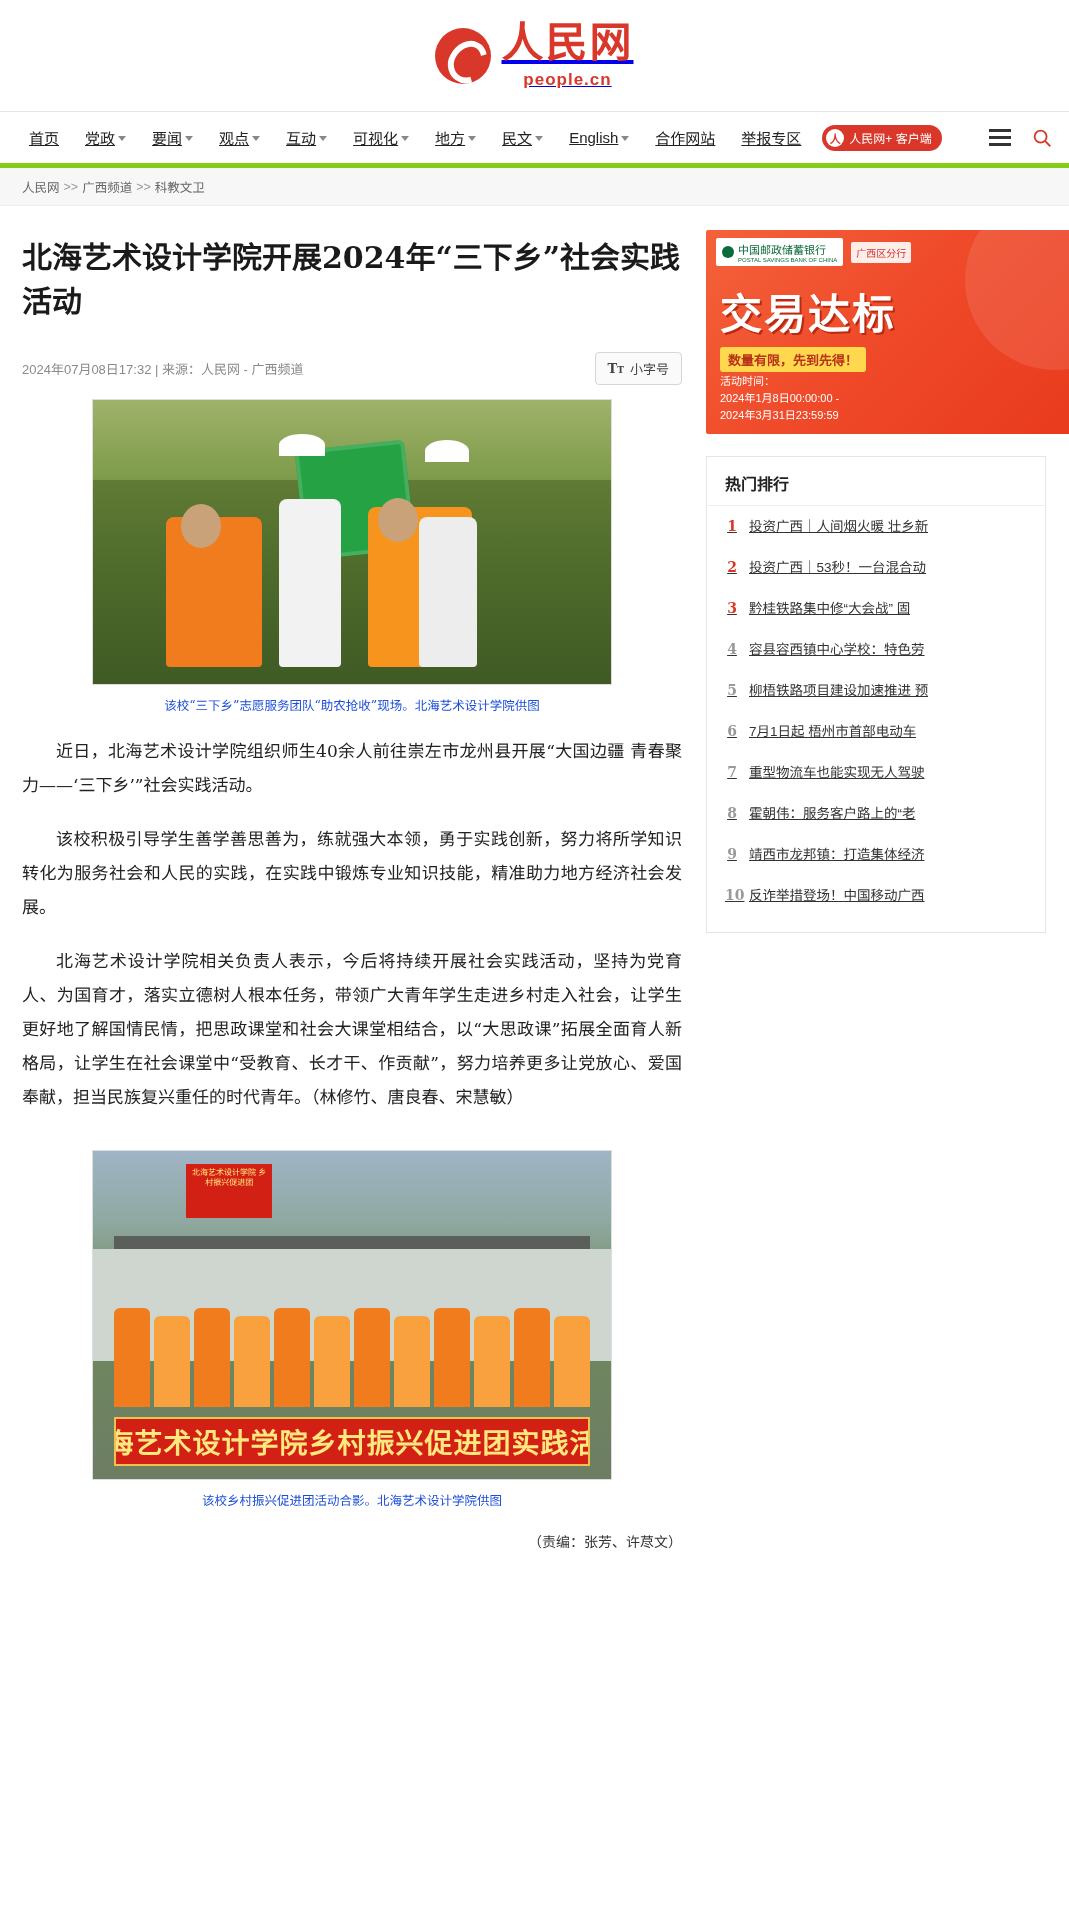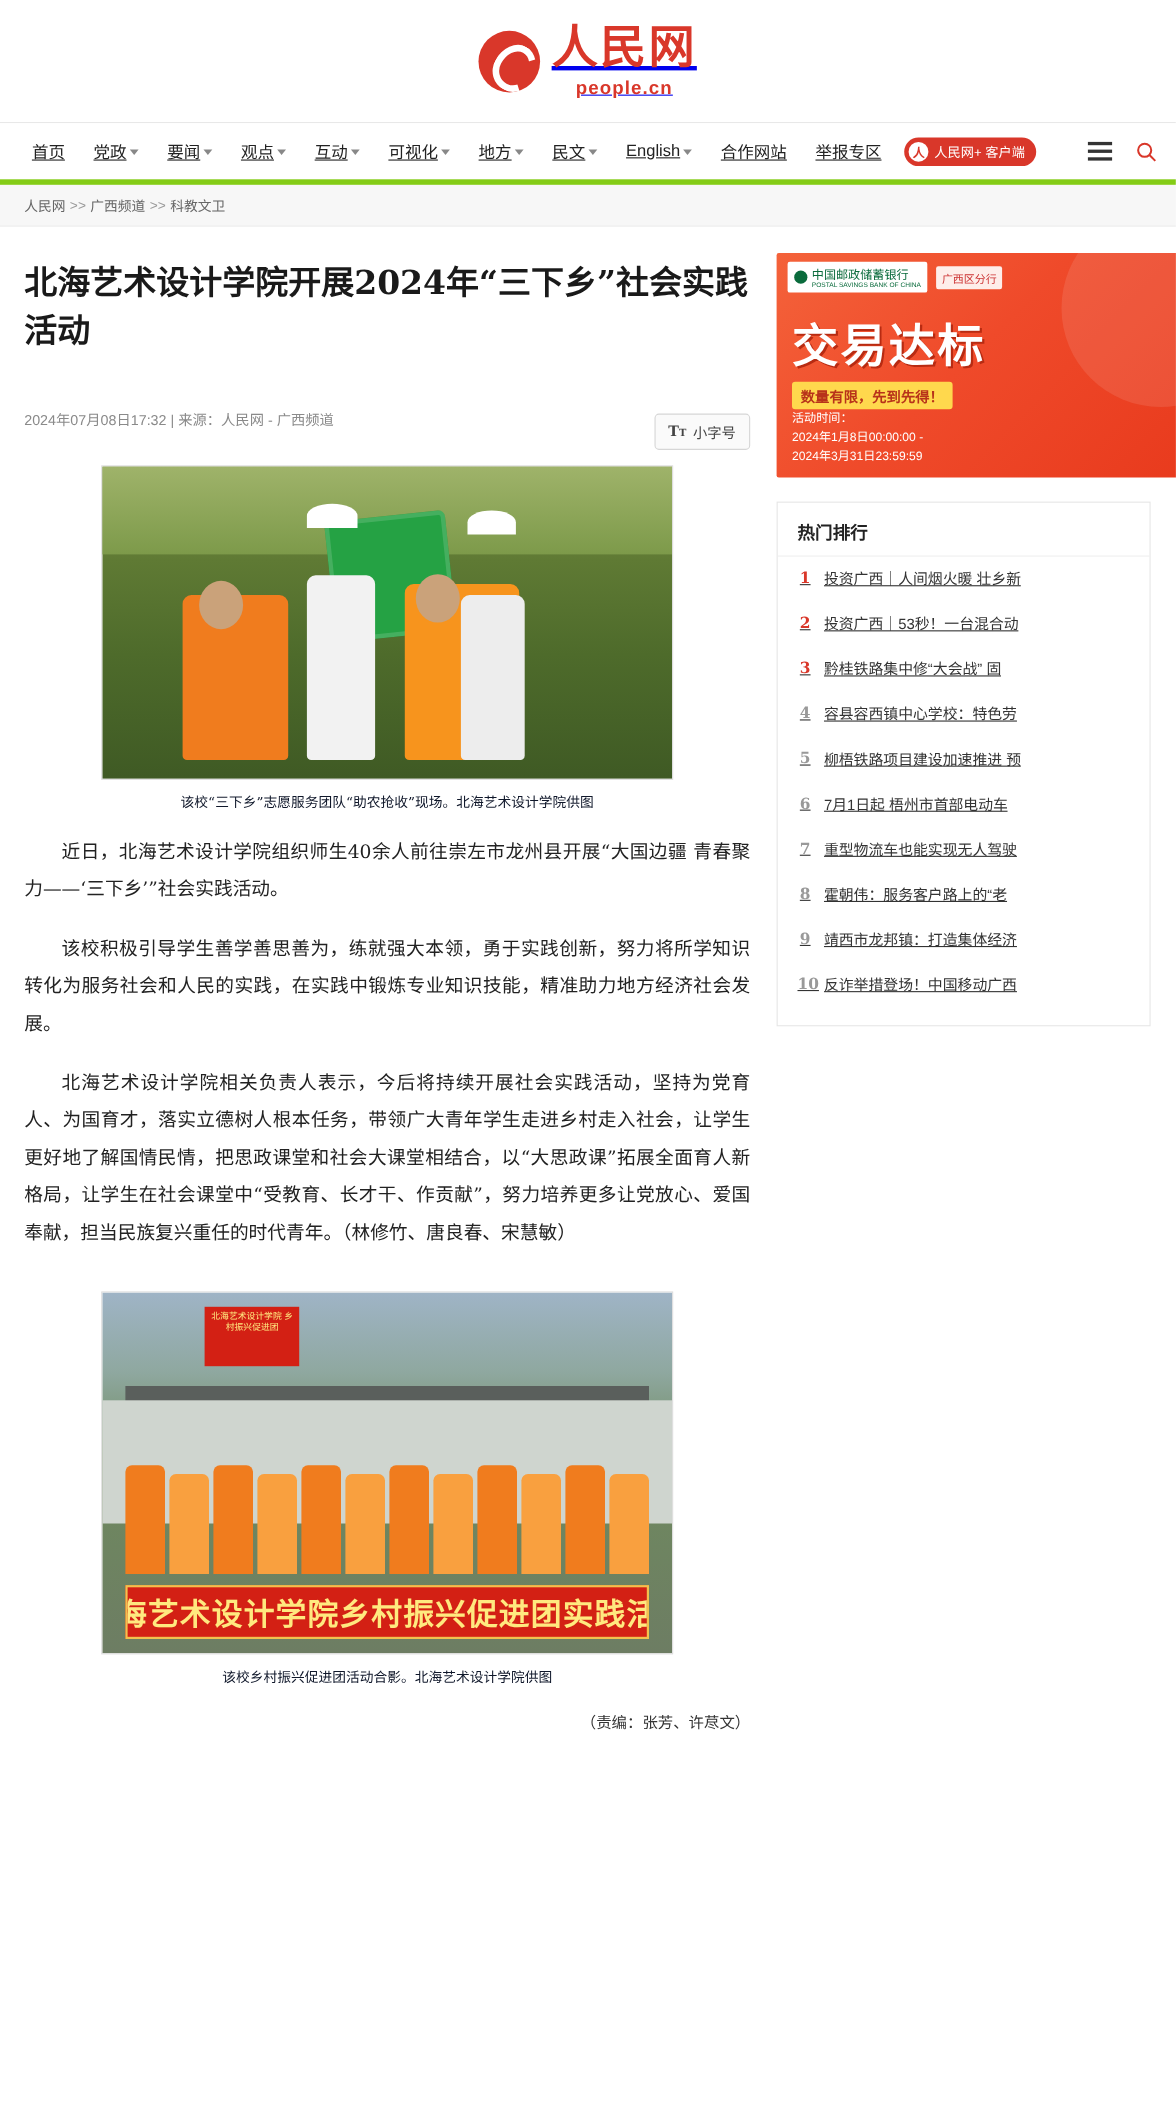--- a/index.html
+++ b/index.html
@@ -122,35 +122,34 @@
     margin: 28px 0 10px 0;
   }
   .meta-text { font-size: 13px; color: #8a8a8a; }
   .font-toggle {
     border: 1px solid #d6d6d6; border-radius: 4px;
     background: #fafafa;
     font-size: 13px; color: #444;
     padding: 6px 12px;
     display: flex; align-items: center; gap: 6px;
     cursor: pointer;
-    margin-top: 24px;
   }
   .font-toggle .tt { font-family: "DejaVu Serif", serif; font-weight: bold; }
   .tt small { font-size: 9px; }
 
   figure { margin: 14px 0 0 0; text-align: center; }
   .photo {
     width: 520px; height: 286px;
     margin: 0 auto; display: block;
     border: 1px solid #ddd;
     position: relative; overflow: hidden;
   }
   .photo2 { width: 520px; height: 330px; }
   figcaption {
-    font-size: 12.5px; color: #0f172a;
+    font-size: 12.5px; color: #1d4ed8;
     margin-top: 10px; text-align: center;
     font-family: "DejaVu Serif", "Liberation Serif", serif;
   }
 
   p.body {
     font-family: "DejaVu Serif", "Liberation Serif", serif;
     font-size: 17px; line-height: 34px; color: #222;
     margin: 20px 0 0 0; text-indent: 2em;
     text-align: justify;
   }

